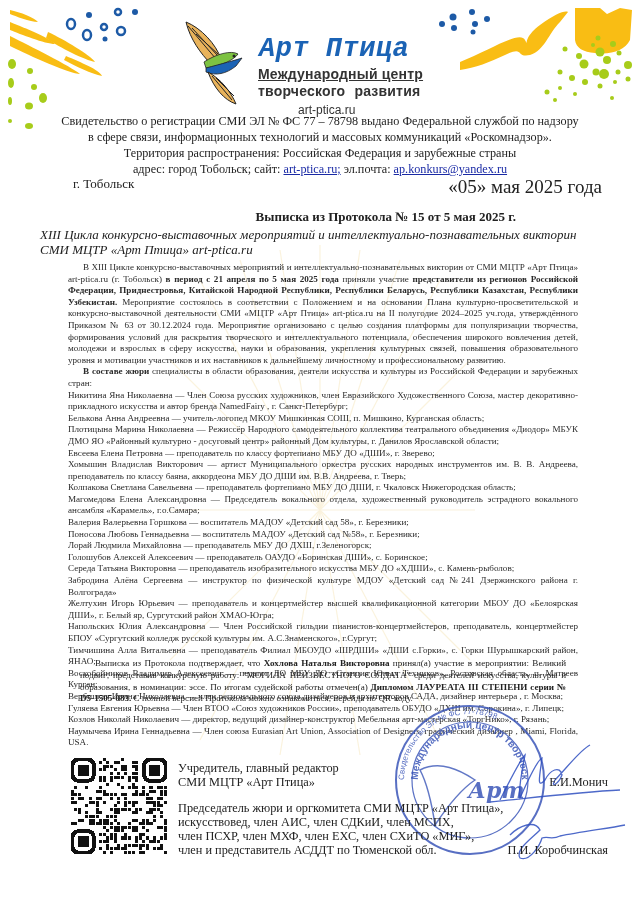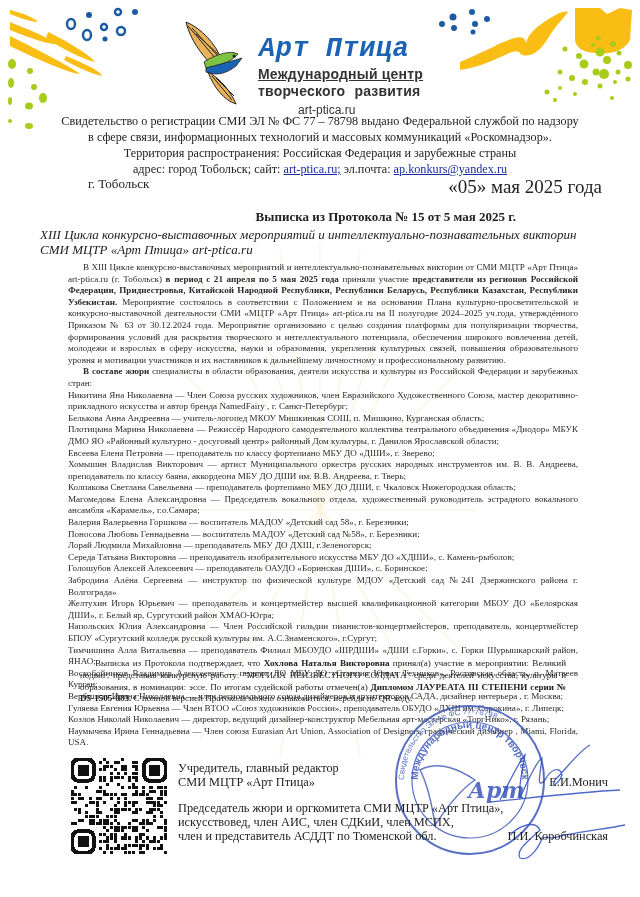--- a/index.html
+++ b/index.html
@@ -6,21 +6,21 @@
   body { width: 640px; height: 897px; position: relative; overflow: hidden; font-family: "Liberation Serif", "DejaVu Serif", serif; color: #222; }
   .deco { position: absolute; top: 0; left: 0; width: 640px; height: 897px; pointer-events: none; }
   .logo { position: absolute; left: 176px; top: 14px; width: 290px; height: 92px; }
   .logo-title { position: absolute; left: 83px; top: 20px; font-family: Liberation Mono, monospace; font-style: italic; font-weight: bold; font-size: 27px; color: #1b63b5; letter-spacing: 0.5px; }
   .logo-sub1, .logo-sub2 { position: absolute; left: 82px; font-family: "Liberation Sans", sans-serif; font-weight: bold; font-size: 14px; color: #333; letter-spacing: 0.2px; }
   .logo-sub1 { top: 52px; text-decoration: underline; }
   .logo-sub2 { top: 69px; word-spacing: 5px; }
   .logo-url { position: absolute; left: 122px; top: 89px; font-family: "Liberation Sans", sans-serif; font-size: 12px; color: #333; }
   .reg { position: absolute; left: 40px; width: 560px; top: 113px; text-align: center; font-size: 12.2px; line-height: 16px; color: #222; }
   .reg a { color: #1a2aa5; text-decoration: underline; }
-  .place { position: absolute; left: 88px; top: 176px; font-size: 13px; }
+  .place { position: absolute; left: 73px; top: 176px; font-size: 13px; }
   .date { position: absolute; right: 38px; top: 176px; font-size: 19px; }
   .title { position: absolute; left: 0; width: 516px; top: 209px; text-align: right; font-weight: bold; font-size: 13px; }
   .subtitle { position: absolute; left: 40px; width: 560px; top: 227px; text-align: left; font-size: 13px; line-height: 15px; font-style: italic; }
   .body { position: absolute; left: 68px; width: 510px; top: 262px; font-size: 9.1px; line-height: 11.6px; text-align: justify; color: #2a2a2a; }
   .body p { margin: 0; }
   .indent { text-indent: 15px; }
   .jury p { margin: 0; }
   .result { position: absolute; left: 68px; width: 510px; top: 646px; font-size: 9.1px; line-height: 11.8px; text-align: justify; }
   .qr { position: absolute; left: 67px; top: 754px; width: 104px; height: 104px; }
   .sig { position: absolute; left: 178px; top: 761px; font-size: 12.3px; line-height: 14px; width: 440px; }
@@ -173,22 +173,22 @@
     <p>Никитина Яна Николаевна — Член Союза русских художников, член Евразийского Художественного Союза, мастер декоративно-прикладного искусства и автор бренда NamedFairy , г. Санкт-Петербург;</p>
     <p>Белькова Анна Андреевна — учитель-логопед МКОУ Мишкинкая СОШ, п. Мишкино, Курганская область;</p>
     <p>Плотицына Марина Николаевна — Режиссёр Народного самодеятельного коллектива театрального объединения «Диодор» МБУК ДМО ЯО «Районный культурно - досуговый центр» районный Дом культуры, г. Данилов Ярославской области;</p>
     <p>Евсеева Елена Петровна — преподаватель по классу фортепиано МБУ ДО «ДШИ», г. Зверево;</p>
     <p>Хомышин Владислав Викторович — артист Муниципального оркестра русских народных инструментов им. В. В. Андреева, преподаватель по классу баяна, аккордеона МБУ ДО ДШИ им. В.В. Андреева, г. Тверь;</p>
     <p>Колпакова Светлана Савельевна — преподаватель фортепиано МБУ ДО ДШИ, г. Чкаловск Нижегородская область;</p>
     <p>Магомедова Елена Александровна — Председатель вокального отдела, художественный руководитель эстрадного вокального ансамбля «Карамель», г.о.Самара;</p>
     <p>Валерия Валерьевна Горшкова — воспитатель МАДОУ «Детский сад 58», г. Березники;</p>
     <p>Поносова Любовь Геннадьевна — воспитатель МАДОУ «Детский сад №58», г. Березники;</p>
     <p>Лорай Людмила Михайловна — преподаватель МБУ ДО ДХШ, г.Зеленогорск;</p>
+    <p>Голошубов Алексей Алексеевич — преподаватель ОАУДО «Боринская ДШИ», с. Боринское;</p>
     <p>Середа Татьяна Викторовна — преподаватель изобразительного искусства МБУ ДО «ХДШИ», с. Камень-рыболов;</p>
-    <p>Голошубов Алексей Алексеевич — преподаватель ОАУДО «Боринская ДШИ», с. Боринское;</p>
     <p>Забродина Алёна Сергеевна — инструктор по физической культуре МДОУ «Детский сад №241 Дзержинского района г. Волгограда»</p>
     <p>Желтухин Игорь Юрьевич — преподаватель и концертмейстер высшей квалификационной категории МБОУ ДО «Белоярская ДШИ», г. Белый яр, Сургутский район ХМАО-Югра;</p>
     <p>Напольских Юлия Александровна — Член Российской гильдии пианистов-концертмейстеров, преподаватель, концертмейстер БПОУ «Сургутский колледж русской культуры им. А.С.Знаменского», г.Сургут;</p>
     <p>Тимчишина Алла Витальевна — преподаватель Филиал МБОУДО «ШРДШИ» «ДШИ с.Горки», с. Горки Шурышкарский район, ЯНАО;</p>
     <p>Воскобойников Владимир Алексеевич — педагог ДО МБУ ДО «Станция Юных Техников», Ростовская область, п. Матвеев Курган;</p>
     <p>Вербицкая Ирина Николаевна — член регионального союза дизайнеров и архитекторов САДА, дизайнер интерьера , г. Москва;</p>
     <p>Гуляева Евгения Юрьевна — Член ВТОО «Союз художников России», преподаватель ОБУДО «ДХШ им. Сорокина», г. Липецк;</p>
     <p>Козлов Николай Николаевич — директор, ведущий дизайнер-конструктор Мебельная арт-мастерская «ТоргНико», г. Рязань;</p>
     <p>Наумычева Ирина Геннадьевна — Член союза Eurasian Art Union, Association of Designers, графический дизайнер , Miami, Florida, USA.</p>
   </div>
@@ -502,17 +502,18 @@
 
 <div class="sig">
   <div>Учредитель, главный редактор</div>
   <div class="line">
     <span>СМИ МЦТР «Арт Птица»</span>
     <span class="right">Е.И.Монич</span>
   </div>
   <div style="height:12px"></div>
   <div>Председатель жюри и оргкомитета  СМИ МЦТР «Арт Птица»,</div>
   <div>искусствовед, член АИС, член СДКиИ, член МСПХ,</div>
+  <div>член ПСХР, член МХФ, член ЕХС, член СХиТО «МИГ»,</div>
   <div class="line">
     <span>член и представитель АСДДТ по Тюменской обл.</span>
     <span class="right">П.И. Коробчинская</span>
   </div>
 </div>
 
 </body></html>

